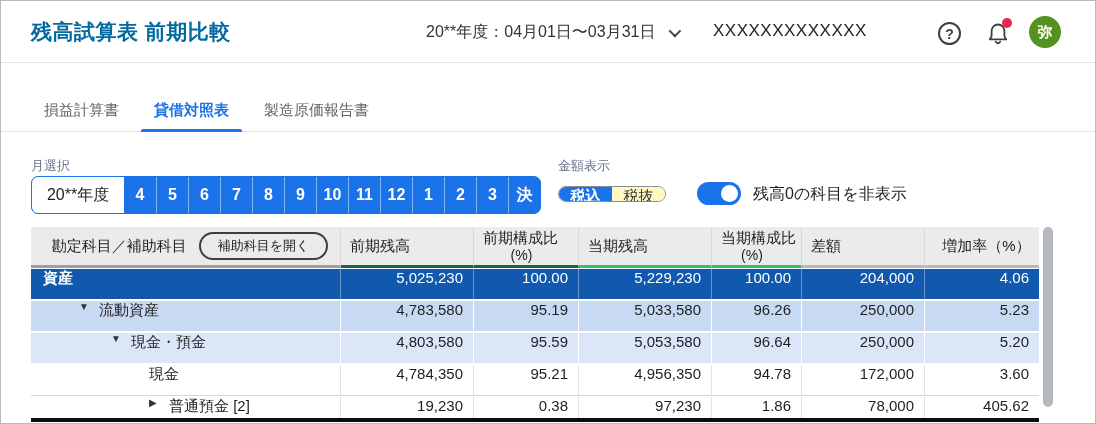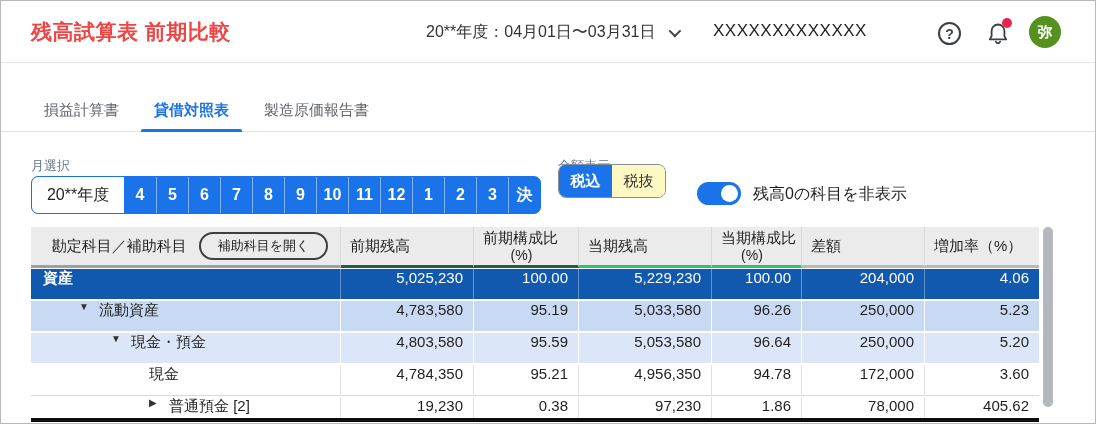--- a/index.html
+++ b/index.html
@@ -1,21 +1,21 @@
 <!DOCTYPE html>
 <html style="--accent-blue: #1a73e8; --asset-row-blue: #1159ae; --group-row-blue-1: #c8daf3; --group-row-blue-2: #dbe7f8; --prior-period-green: #1d6049; --current-period-green: #2fc46c; --avatar-green: #55911e; --notification-red: #e8244f;"><head>
 <meta charset="utf-8">
 <style>
   * { margin:0; padding:0; box-sizing:border-box; font-family:"Liberation Sans", sans-serif; }
   html,body { width:1096px; height:424px; overflow:hidden; background:#fff; }
   .screen { position:relative; width:1096px; height:424px; border:1px solid #b9b9b9; background:#fff; overflow:hidden; }
 
   
   .topbar { position:absolute; top:0; left:0; right:0; height:62px; border-bottom:1px solid #e4e4e4; background:#fff; }
-  .page-title { position:absolute; left:30px; top:17px; font-size:21px; font-weight:bold; color:#ef4444; letter-spacing:.5px; }
+  .page-title { position:absolute; left:30px; top:17px; font-size:21px; font-weight:bold; color:#0369a1; letter-spacing:.5px; }
   .period { position:absolute; left:425px; top:21px; font-size:16px; color:#333; display:flex; align-items:center; gap:14px; cursor:pointer;text-align:center; }
   .chev { width:9px; height:9px; border-right:2px solid #444; border-bottom:2px solid #444; transform:rotate(45deg) translateY(-2px); }
   .company { position:absolute; left:712px; top:20px; font-size:17px; font-weight:500; color:#1f1f1f; letter-spacing:.5px; }
   .help-btn { position:absolute; left:937px; top:21px; width:23px; height:23px; border:2px solid #3c4043; border-radius:50%;
               display:flex; align-items:center; justify-content:center; font-size:14px; font-weight:bold; color:#3c4043; cursor:pointer; }
   .bell-btn { position:absolute; left:984px; top:19px; width:26px; height:27px; cursor:pointer; }
   .bell-dot { position:absolute; right:-1px; top:-2px; width:10px; height:10px; border-radius:50%; background:var(--notification-red,#e8244f); }
   .avatar { position:absolute; left:1028px; top:15px; width:32px; height:32px; border-radius:50%; background:var(--avatar-green,#55911e);
             color:#fff; font-size:15px; font-weight:bold; display:flex; align-items:center; justify-content:center; cursor:pointer; }
 
@@ -27,35 +27,35 @@
 
   
   .filter-label { position:absolute; font-size:13px; color:#64748b; }
   #month-label { left:30px; top:156px; }
   #amount-label { left:557px; top:156px;font-family:Liberation Serif, serif; }
   #month-control { position:absolute; left:30px; top:175px; height:38px; display:flex; border:1px solid var(--accent-blue,#1a73e8);
                    border-radius:7px; overflow:hidden; background:var(--accent-blue,#1a73e8); }
   .year-btn { width:92px; background:#fff; border:none; font-size:16px; color:#1f1f1f; cursor:pointer; }
   .month-btn { width:32px; background:var(--accent-blue,#1a73e8); border:none; color:#fff; font-weight:bold; font-size:16px; cursor:pointer; }
   .month-btn + .month-btn { border-left:1px solid rgba(255,255,255,.45); }
-  #tax-control { position:absolute; left:557px; top:163px; width:108px; height:34px; display:flex; border:1px solid #898e93; border-radius:8px; overflow:hidden; }
+  #tax-control { position:absolute; left:557px; top:185px; width:108px; height:16px; display:flex; border:1px solid #898e93; border-radius:8px; overflow:hidden; }
   .tax-btn { flex:1; border:none; font-size:15px; cursor:pointer; background:#fef9c3; color:#333; }
   .tax-btn.selected { background:var(--accent-blue,#1a73e8); color:#fff; font-weight:bold; }
   .toggle { position:absolute; left:696px; top:181px; width:44px; height:23px; border-radius:12px; background:#bbb; cursor:pointer; }
   .toggle.on { background:var(--accent-blue,#1a73e8); }
   .toggle .knob { position:absolute; top:3px; left:3px; width:17px; height:17px; border-radius:50%; background:#fff; }
   .toggle.on .knob { left:auto; right:3px; }
   #toggle-label { position:absolute; left:752px; top:183px; font-size:16px; color:#1f1f1f; }
 
   
   .grid7 { display:grid; grid-template-columns:310px 133px 105px 133px 90px 123px 114px; }
   #thead { position:absolute; left:30px; top:226px; width:1008px; height:41px; background:#ebebeb; }
   .th { display:flex; flex-direction:column; justify-content:center; padding-left:9px; font-size:15px; color:#1f1f1f;
         border-right:1px solid #d8d8d8; border-bottom:3px solid #9aa0a6; }
-  .th:last-child { border-right:none; }
+  .th:last-child { border-right:none;align-items:center; }
   .th .l2 { text-align:center; font-size:14px; margin-top:-1px; padding-right:18px; }
   .th.g-prior   { border-bottom-color:var(--prior-period-green,#1d6049); }
   .th.g-current { border-bottom-color:var(--current-period-green,#2fc46c); }
   .th.g-neutral { border-bottom-color:#b7babd; }
   .th-account { flex-direction:row; align-items:center; gap:12px; }
   .open-sub-btn { border:2px solid #3c4043; border-radius:15px; background:transparent; font-size:13px; color:#1f1f1f;
                   padding:3px 17px; cursor:pointer; }
 
   #rows { position:absolute; left:30px; top:268px; width:1008px; height:149px; overflow:hidden; }
   .trow { height:30px; margin-bottom:2px; cursor:pointer; }

